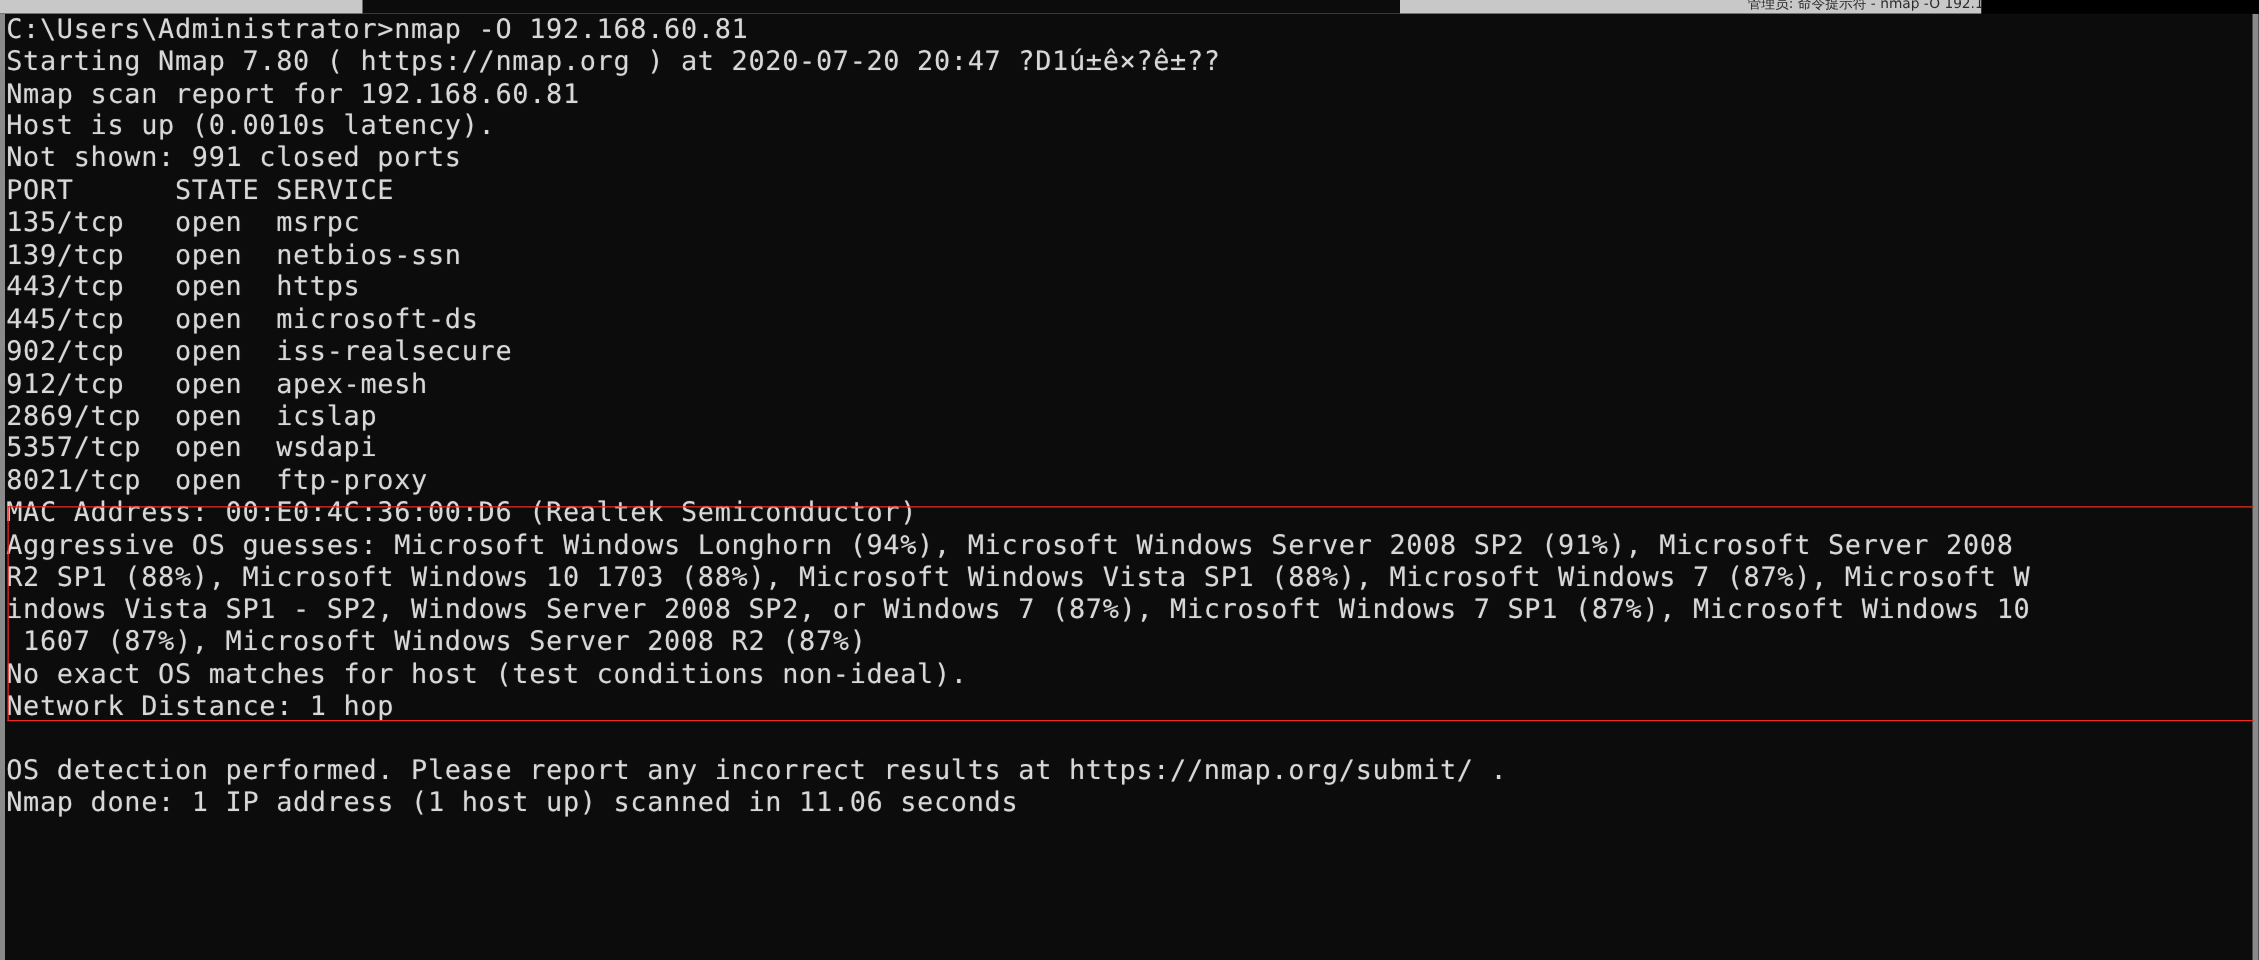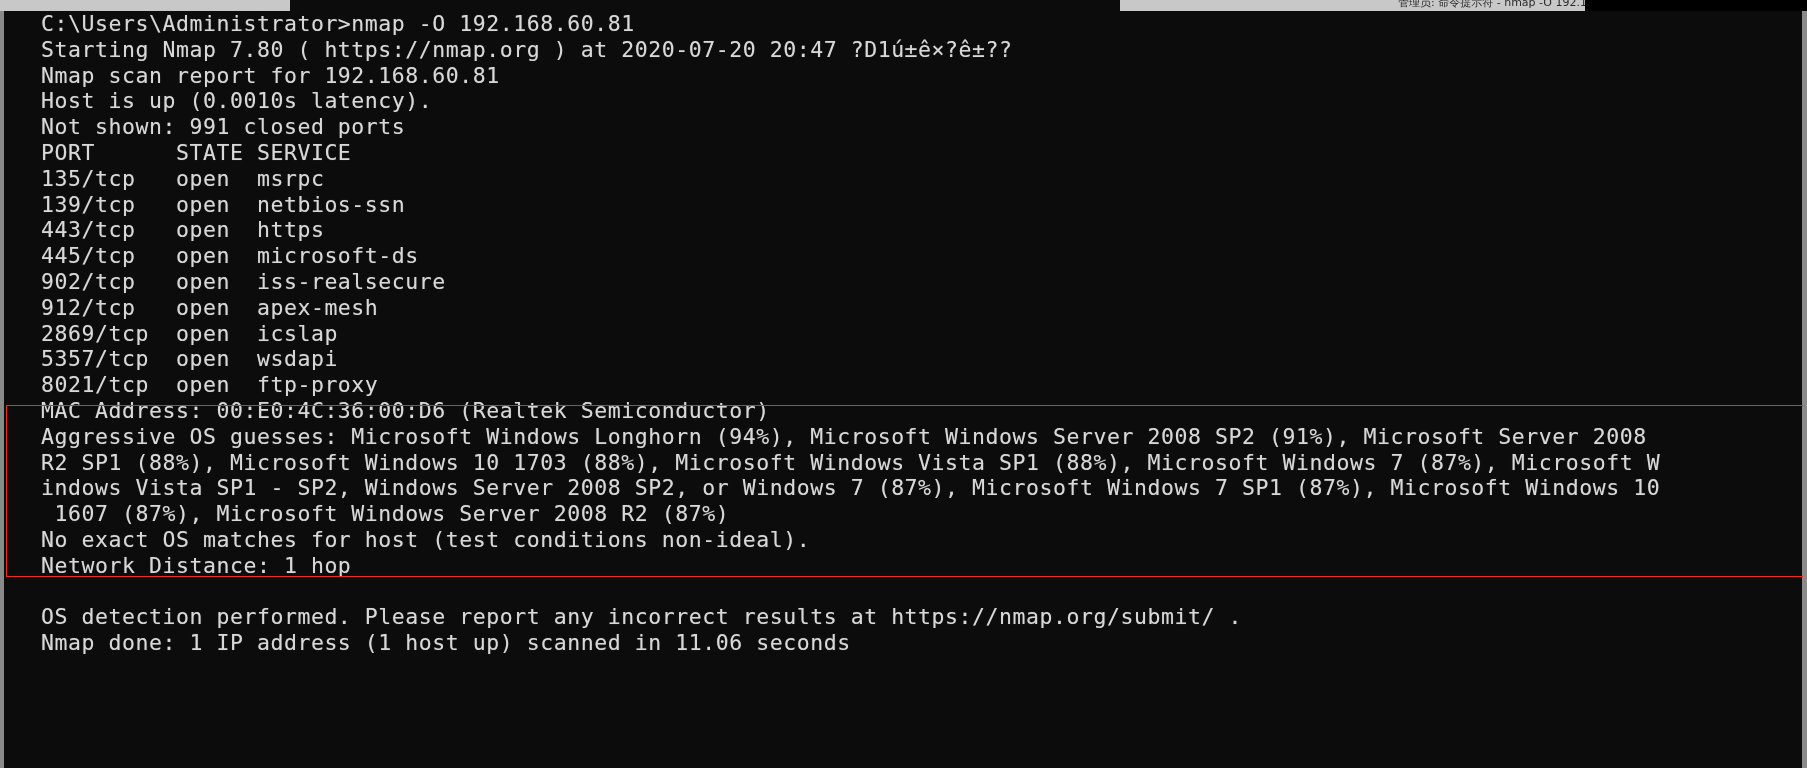--- a/index.html
+++ b/index.html
@@ -83,21 +83,20 @@
     line-height: 25.8px;
     letter-spacing: 0.55px;
     white-space: pre;
     overflow: hidden;
   }
   .console-line {
     height: 25.8px;
     white-space: pre;
     overflow: hidden;
     text-shadow: 0 0 1px rgba(220,220,220,0.35);
-    padding-left: 36px;
   }
   .console-line.blank { color: transparent; }
 
   
   .annotation-box {
     position: absolute;
     box-sizing: border-box;
     border: 1.5px solid #ef2a21;
     pointer-events: none;
   }

